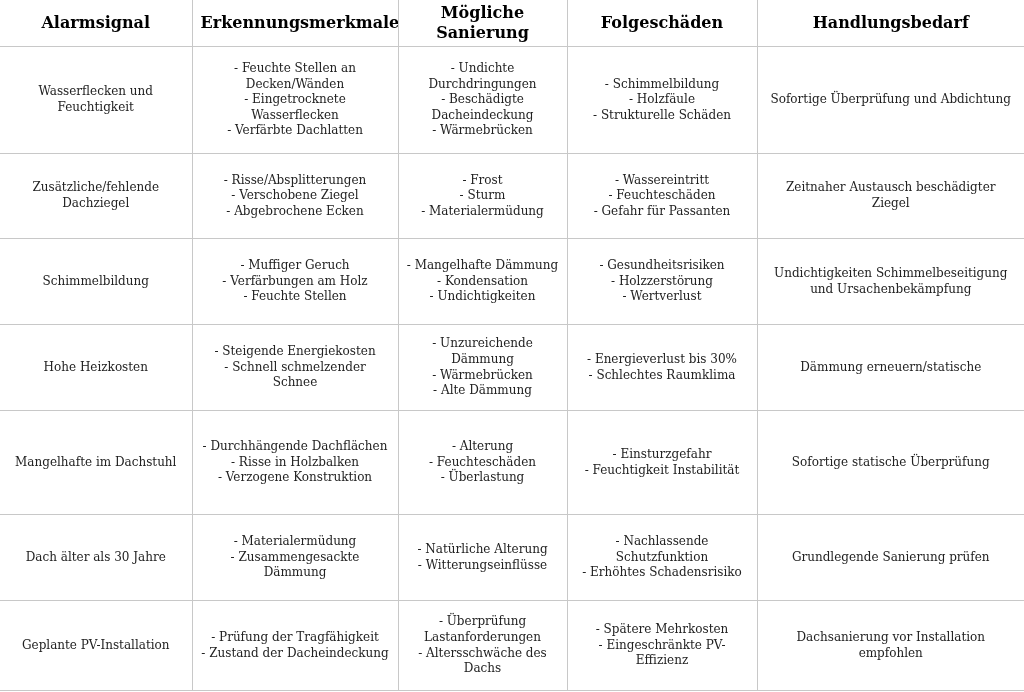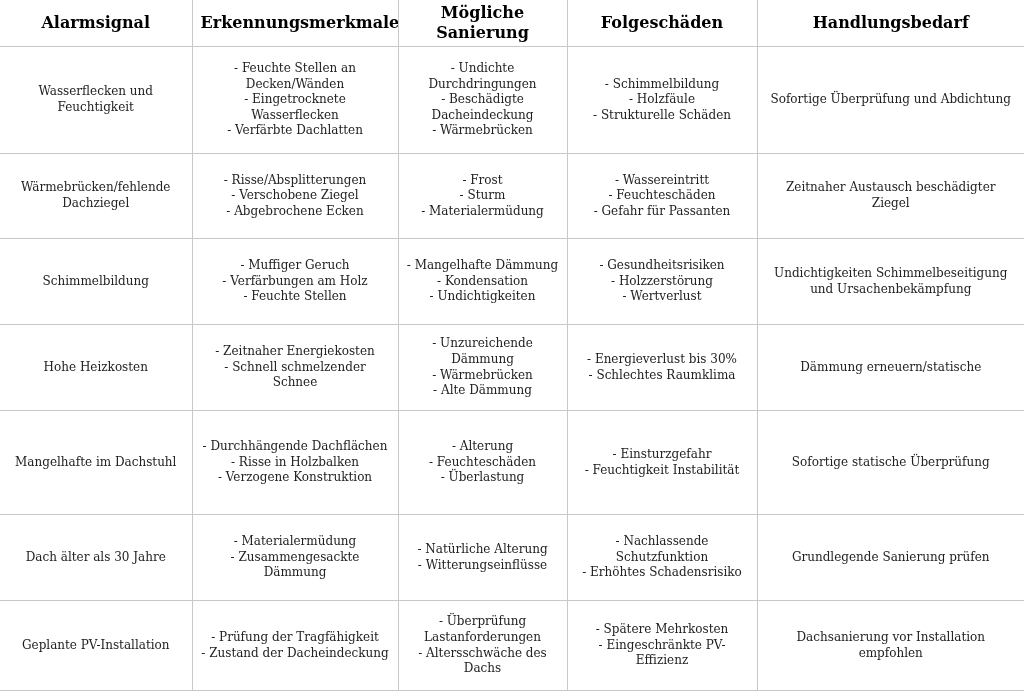--- a/index.html
+++ b/index.html
@@ -83,21 +83,21 @@
 - Verfärbte Dachlatten</td>
       <td class="cell-bullets">- Undichte Durchdringungen
 - Beschädigte Dacheindeckung
 - Wärmebrücken</td>
       <td class="cell-bullets">- Schimmelbildung
 - Holzfäule
 - Strukturelle Schäden</td>
       <td>Sofortige Überprüfung und Abdichtung</td>
     </tr>
     <tr>
-      <td>Wärmebrücken/fehlende Dachziegel</td>
+      <td>Zusätzliche/fehlende Dachziegel</td>
       <td class="cell-bullets">- Risse/Absplitterungen
 - Verschobene Ziegel
 - Abgebrochene Ecken</td>
       <td class="cell-bullets">- Frost
 - Sturm
 - Materialermüdung</td>
       <td class="cell-bullets">- Wassereintritt
 - Feuchteschäden
 - Gefahr für Passanten</td>
       <td>Zeitnaher Austausch beschädigter Ziegel</td>
@@ -110,21 +110,21 @@
       <td class="cell-bullets">- Mangelhafte Dämmung
 - Kondensation
 - Undichtigkeiten</td>
       <td class="cell-bullets">- Gesundheitsrisiken
 - Holzzerstörung
 - Wertverlust</td>
       <td>Undichtigkeiten Schimmelbeseitigung und Ursachenbekämpfung</td>
     </tr>
     <tr>
       <td>Hohe Heizkosten</td>
-      <td class="cell-bullets">- Zeitnaher Energiekosten
+      <td class="cell-bullets">- Steigende Energiekosten
 - Schnell schmelzender Schnee</td>
       <td class="cell-bullets">- Unzureichende Dämmung
 - Wärmebrücken
 - Alte Dämmung</td>
       <td class="cell-bullets">- Energieverlust bis 30%
 - Schlechtes Raumklima</td>
       <td>Dämmung erneuern/statische</td>
     </tr>
     <tr>
       <td>Mangelhafte im Dachstuhl</td>

